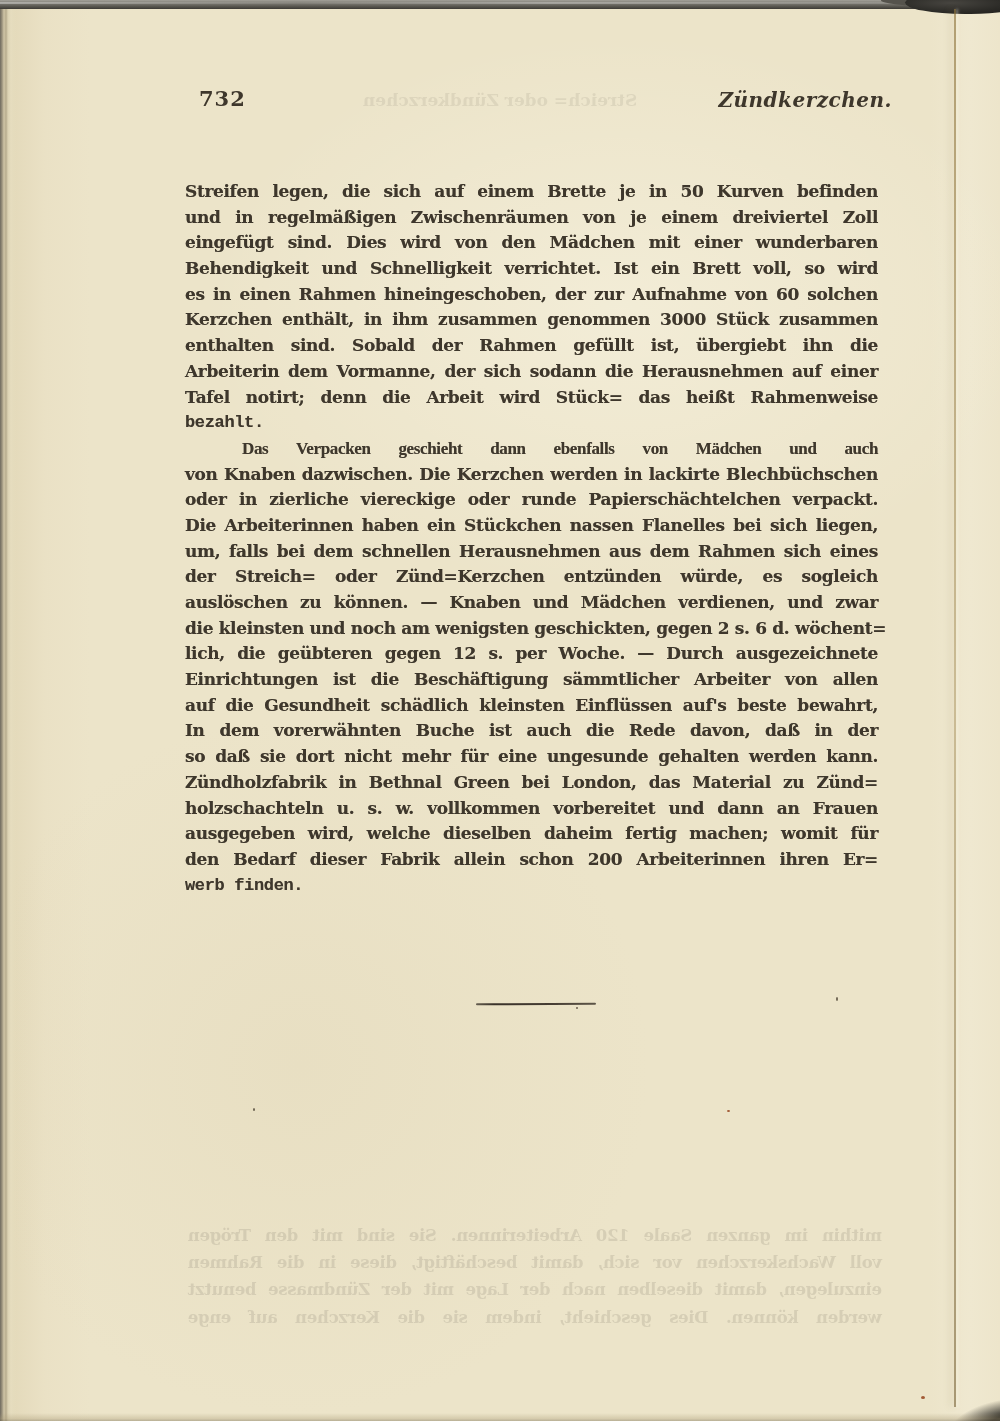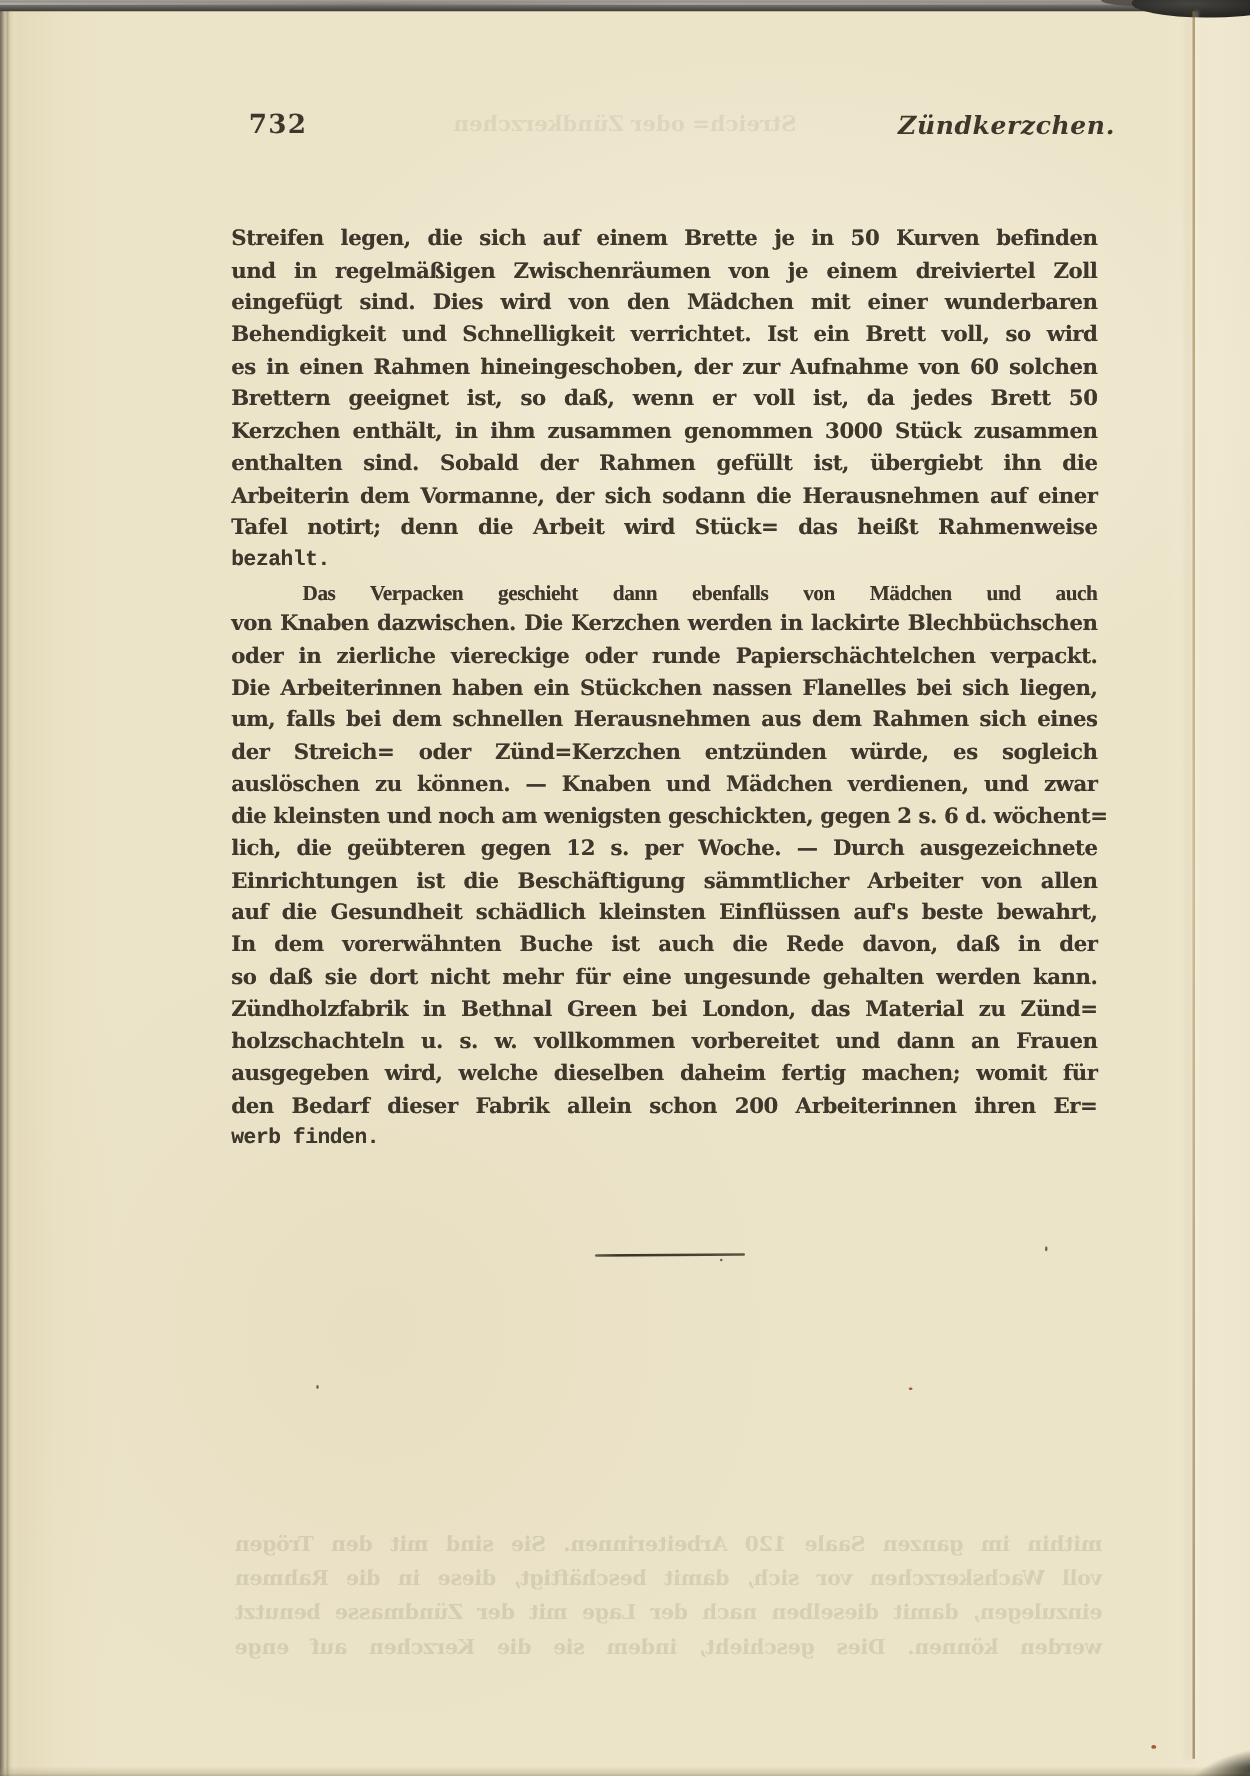--- a/index.html
+++ b/index.html
@@ -129,21 +129,20 @@
     <span class="page-number">732</span>
     <div class="header-title">Zündkerzchen.</div>
   </div>
 
   <div id="text-block">
       <div class="text-line">Streifen legen, die sich auf einem Brette je in 50 Kurven befinden</div>
       <div class="text-line">und in regelmäßigen Zwischenräumen von je einem dreiviertel Zoll</div>
       <div class="text-line">eingefügt sind. Dies wird von den Mädchen mit einer wunderbaren</div>
       <div class="text-line">Behendigkeit und Schnelligkeit verrichtet. Ist ein Brett voll, so wird</div>
       <div class="text-line">es in einen Rahmen hineingeschoben, der zur Aufnahme von 60 solchen</div>
-      <div class="text-line">Brettern geeignet ist, so daß, wenn er voll ist, da jedes Brett 50</div>
       <div class="text-line">Kerzchen enthält, in ihm zusammen genommen 3000 Stück zusammen</div>
       <div class="text-line">enthalten sind. Sobald der Rahmen gefüllt ist, übergiebt ihn die</div>
       <div class="text-line">Arbeiterin dem Vormanne, der sich sodann die Herausnehmen auf einer</div>
       <div class="text-line">Tafel notirt; denn die Arbeit wird Stück= das heißt Rahmenweise</div>
       <div class="text-line para-end">bezahlt.</div>
       <div class="text-line indent">Das Verpacken geschieht dann ebenfalls von Mädchen und auch</div>
       <div class="text-line">von Knaben dazwischen. Die Kerzchen werden in lackirte Blechbüchschen</div>
       <div class="text-line">oder in zierliche viereckige oder runde Papierschächtelchen verpackt.</div>
       <div class="text-line">Die Arbeiterinnen haben ein Stückchen nassen Flanelles bei sich liegen,</div>
       <div class="text-line">um, falls bei dem schnellen Herausnehmen aus dem Rahmen sich eines</div>

